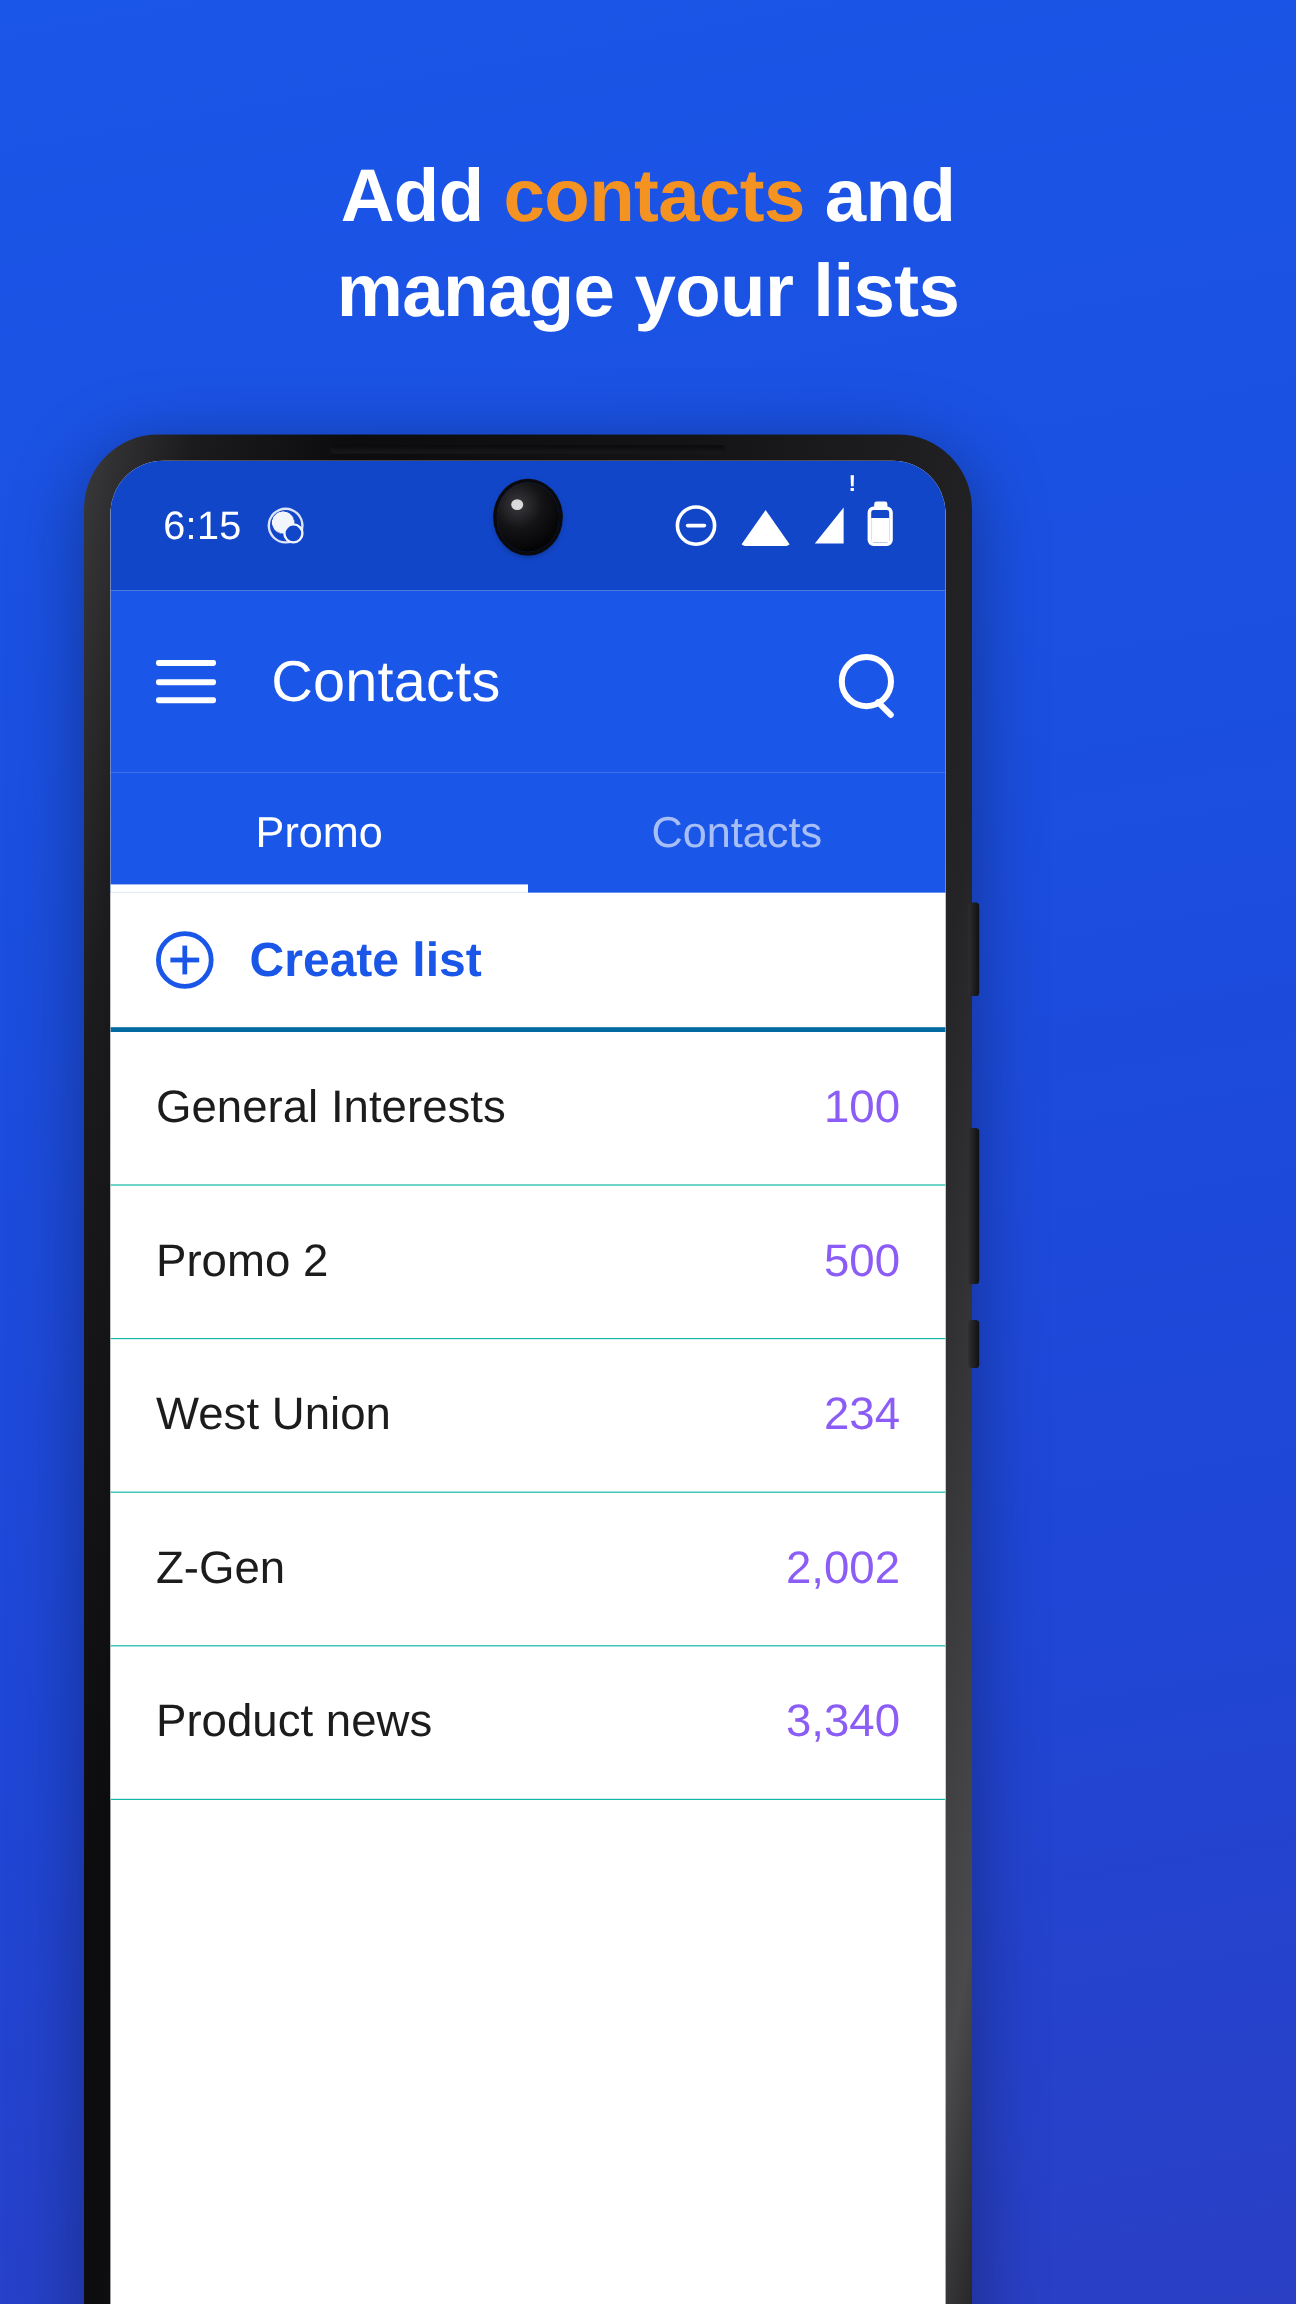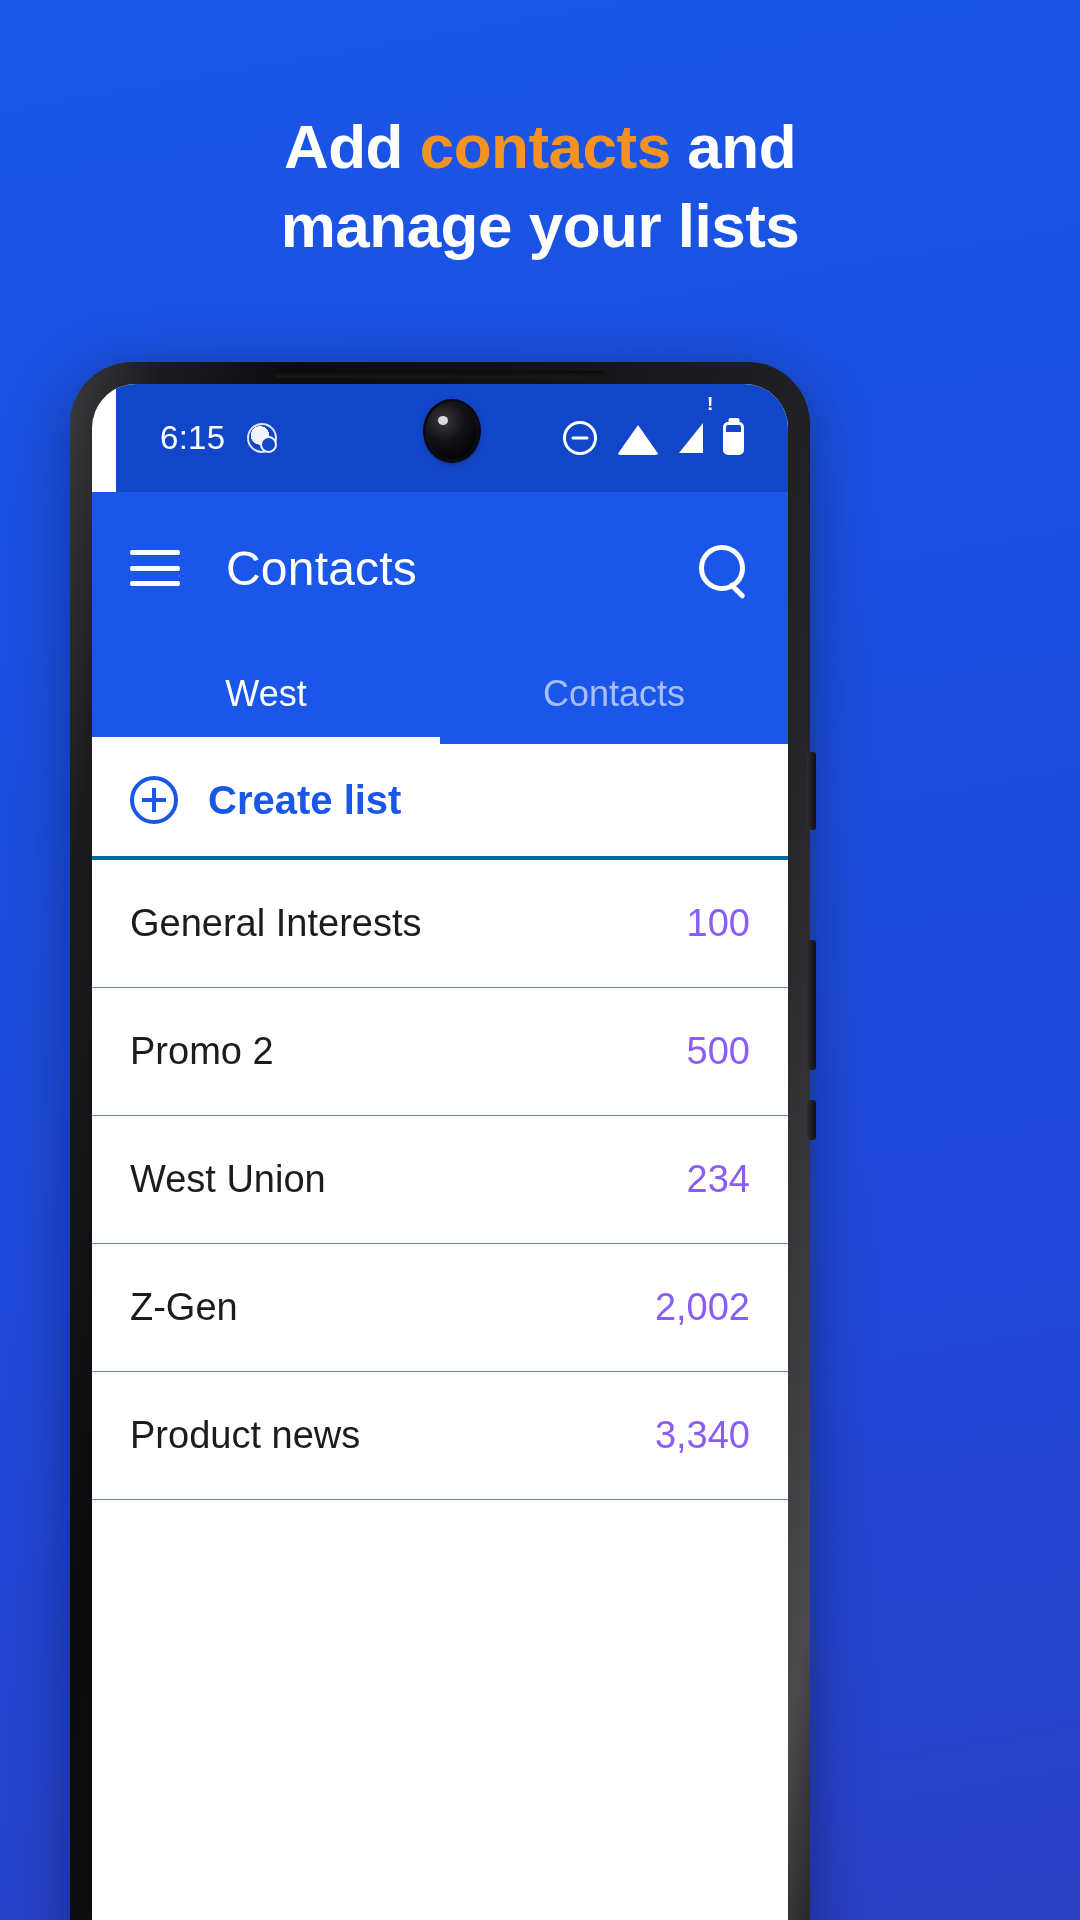--- a/index.html
+++ b/index.html
@@ -9,21 +9,21 @@
     overflow:hidden;
   }
   body {
     background: linear-gradient(170deg, #1a56e8 0%, #1b4fe0 35%, #1f46d6 70%, #2a3fc4 100%);
     position:relative;
   }
 
   
   .headline {
     position:absolute;
-    top:107px; left:0; right:0;
+    top:124px; left:0; right:0;
     text-align:center;
     color:#ffffff;
     font-size:62px;
     font-weight:bold;
     line-height:1.28;
     letter-spacing:-0.5px;
     padding:0 90px;
   }
   .headline .hl-accent { color:#f59322; }
 
@@ -71,21 +71,20 @@
 
   
   .statusbar {
     position:relative;
     height:108px;
     background:#1246c8;
     display:flex;
     align-items:center;
     padding:0 44px;
     color:#ffffff;
-    margin-left:24px;
   }
   .sb-left { display:flex; align-items:center; gap:22px; }
   .sb-time { font-size:33px; font-weight:500; letter-spacing:0.3px; }
   .sb-right { margin-left:auto; display:flex; align-items:center; gap:20px; }
 
   .camera {
     position:absolute;
     top:18px; left:50%;
     transform:translateX(-50%);
     width:52px; height:58px;
@@ -306,21 +305,21 @@
       <div class="hamburger">
         <span></span>
         <span></span>
         <span></span>
       </div>
       <div class="appbar-title">Contacts</div>
       <div class="search-btn"></div>
     </div>
 
     <div class="tabs">
-      <div class="tab active">West</div>
+      <div class="tab active">Promo</div>
       <div class="tab">Contacts</div>
     </div>
 
     <div class="list-body">
 
       <div class="create-row">
         <div class="plus-icon"></div>
         <div class="create-label">Create list</div>
       </div>
 

